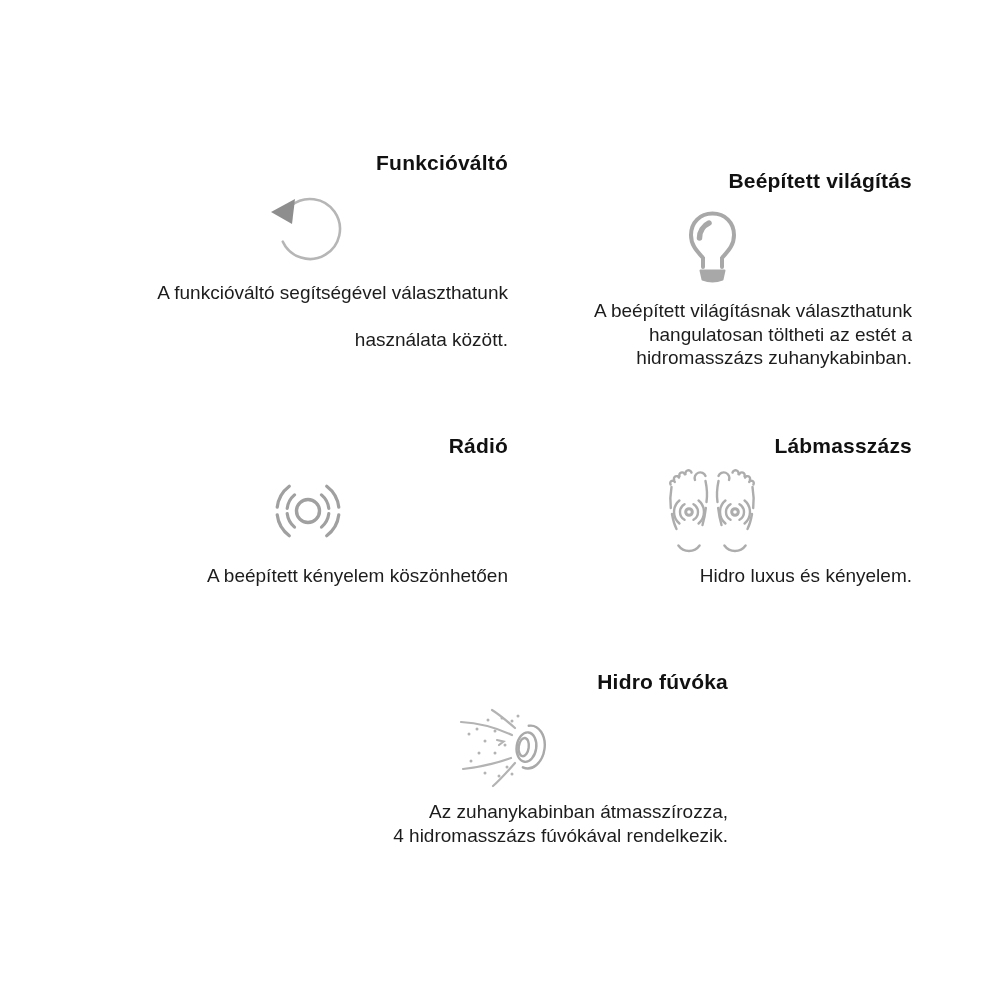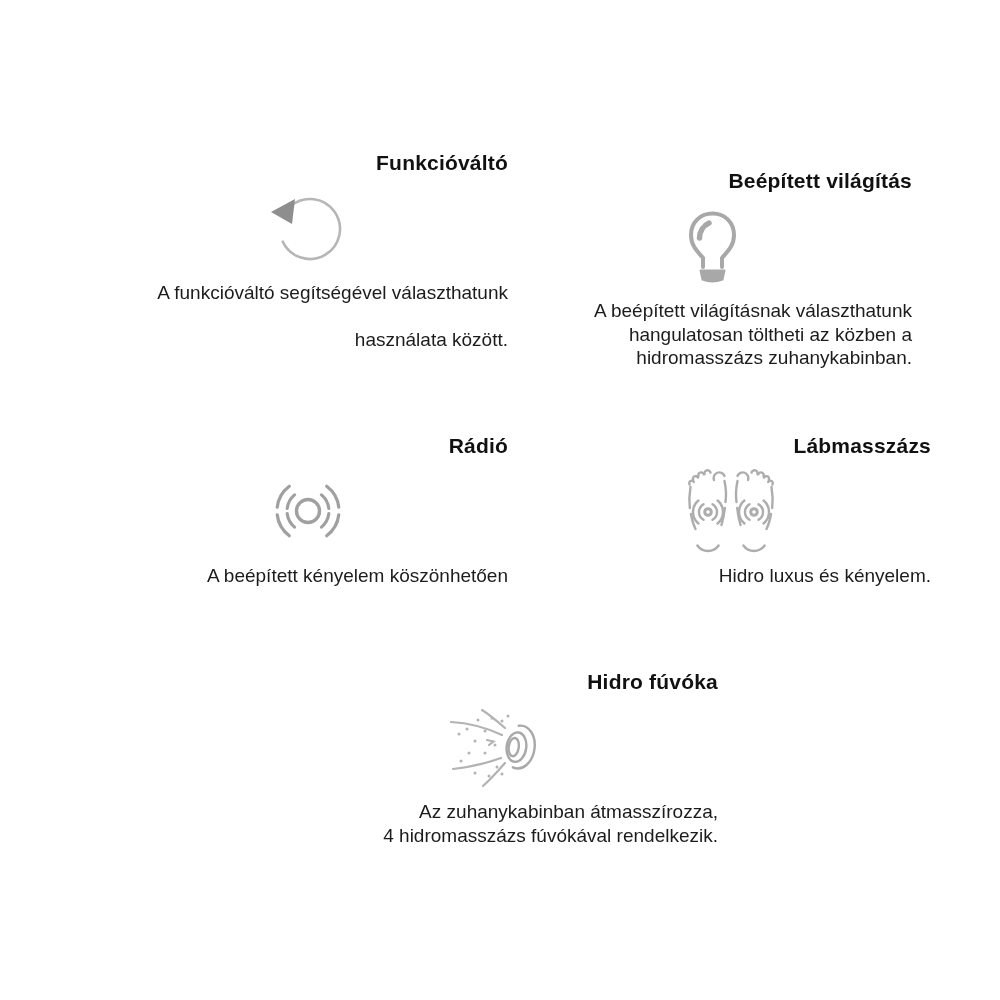--- a/index.html
+++ b/index.html
@@ -41,22 +41,22 @@
     line-height: 23.5px;
     color: #1c1c1c;
   }
   .desc-line {
     white-space: nowrap;
   }
   
   .pos-a { left: 108px; top: 150px; width: 400px; }
   .pos-b { left: 512px; top: 168px; width: 400px; }
   .pos-c { left: 108px; top: 433px; width: 400px; }
-  .pos-d { left: 531px; top: 433px; width: 400px; }
-  .pos-e { left: 272px; top: 669px; width: 446px; }
+  .pos-d { left: 512px; top: 433px; width: 400px; }
+  .pos-e { left: 282px; top: 669px; width: 446px; }
   svg { overflow: visible; }
 </style>
 </head>
 <body>
 
 <div class="canvas">
 
   <section class="feature pos-a">
     <h3 class="feature-title">Funkcióváltó</h3>
     <div class="icon-box">
@@ -76,21 +76,21 @@
     <h3 class="feature-title">Beépített világítás</h3>
     <div class="icon-box">
       <svg width="80" height="80" viewBox="0 0 80 80">
         <path d="M 31 61 L 31 52 C 25 45 19 39.5 19 29 C 19 16.5 28 7.5 40.5 7.5 C 53 7.5 62 16.5 62 29 C 62 39.5 56 45 50 52 L 50 61" fill="none" stroke="#a8a8a8" stroke-width="4" stroke-linecap="round"></path>
         <path d="M 27.5 32 A 16.5 16.5 0 0 1 37 17" fill="none" stroke="#a8a8a8" stroke-width="5.5" stroke-linecap="round"></path>
         <path d="M 28.5 64.5 L 52.5 64.5 L 50.5 73.5 Q 40.5 77.5 30.5 73.5 Z" fill="#a8a8a8" stroke="#a8a8a8" stroke-width="2" stroke-linejoin="round"></path>
       </svg>
     </div>
     <p class="feature-desc">
       <span class="desc-line">A beépített világításnak választhatunk</span><br>
-      <span class="desc-line">hangulatosan töltheti az közben a</span><br>
+      <span class="desc-line">hangulatosan töltheti az estét a</span><br>
       <span class="desc-line">hidromasszázs zuhanykabinban.</span>
     </p>
   </section>
 
   <section class="feature pos-c">
     <h3 class="feature-title">Rádió</h3>
     <div class="icon-box">
       <svg width="90" height="80" viewBox="0 0 90 80">
         <g fill="none" stroke="#a0a0a0" stroke-width="3.2" stroke-linecap="round">
           <circle cx="45" cy="40" r="11.5" stroke-width="3.4"></circle>

